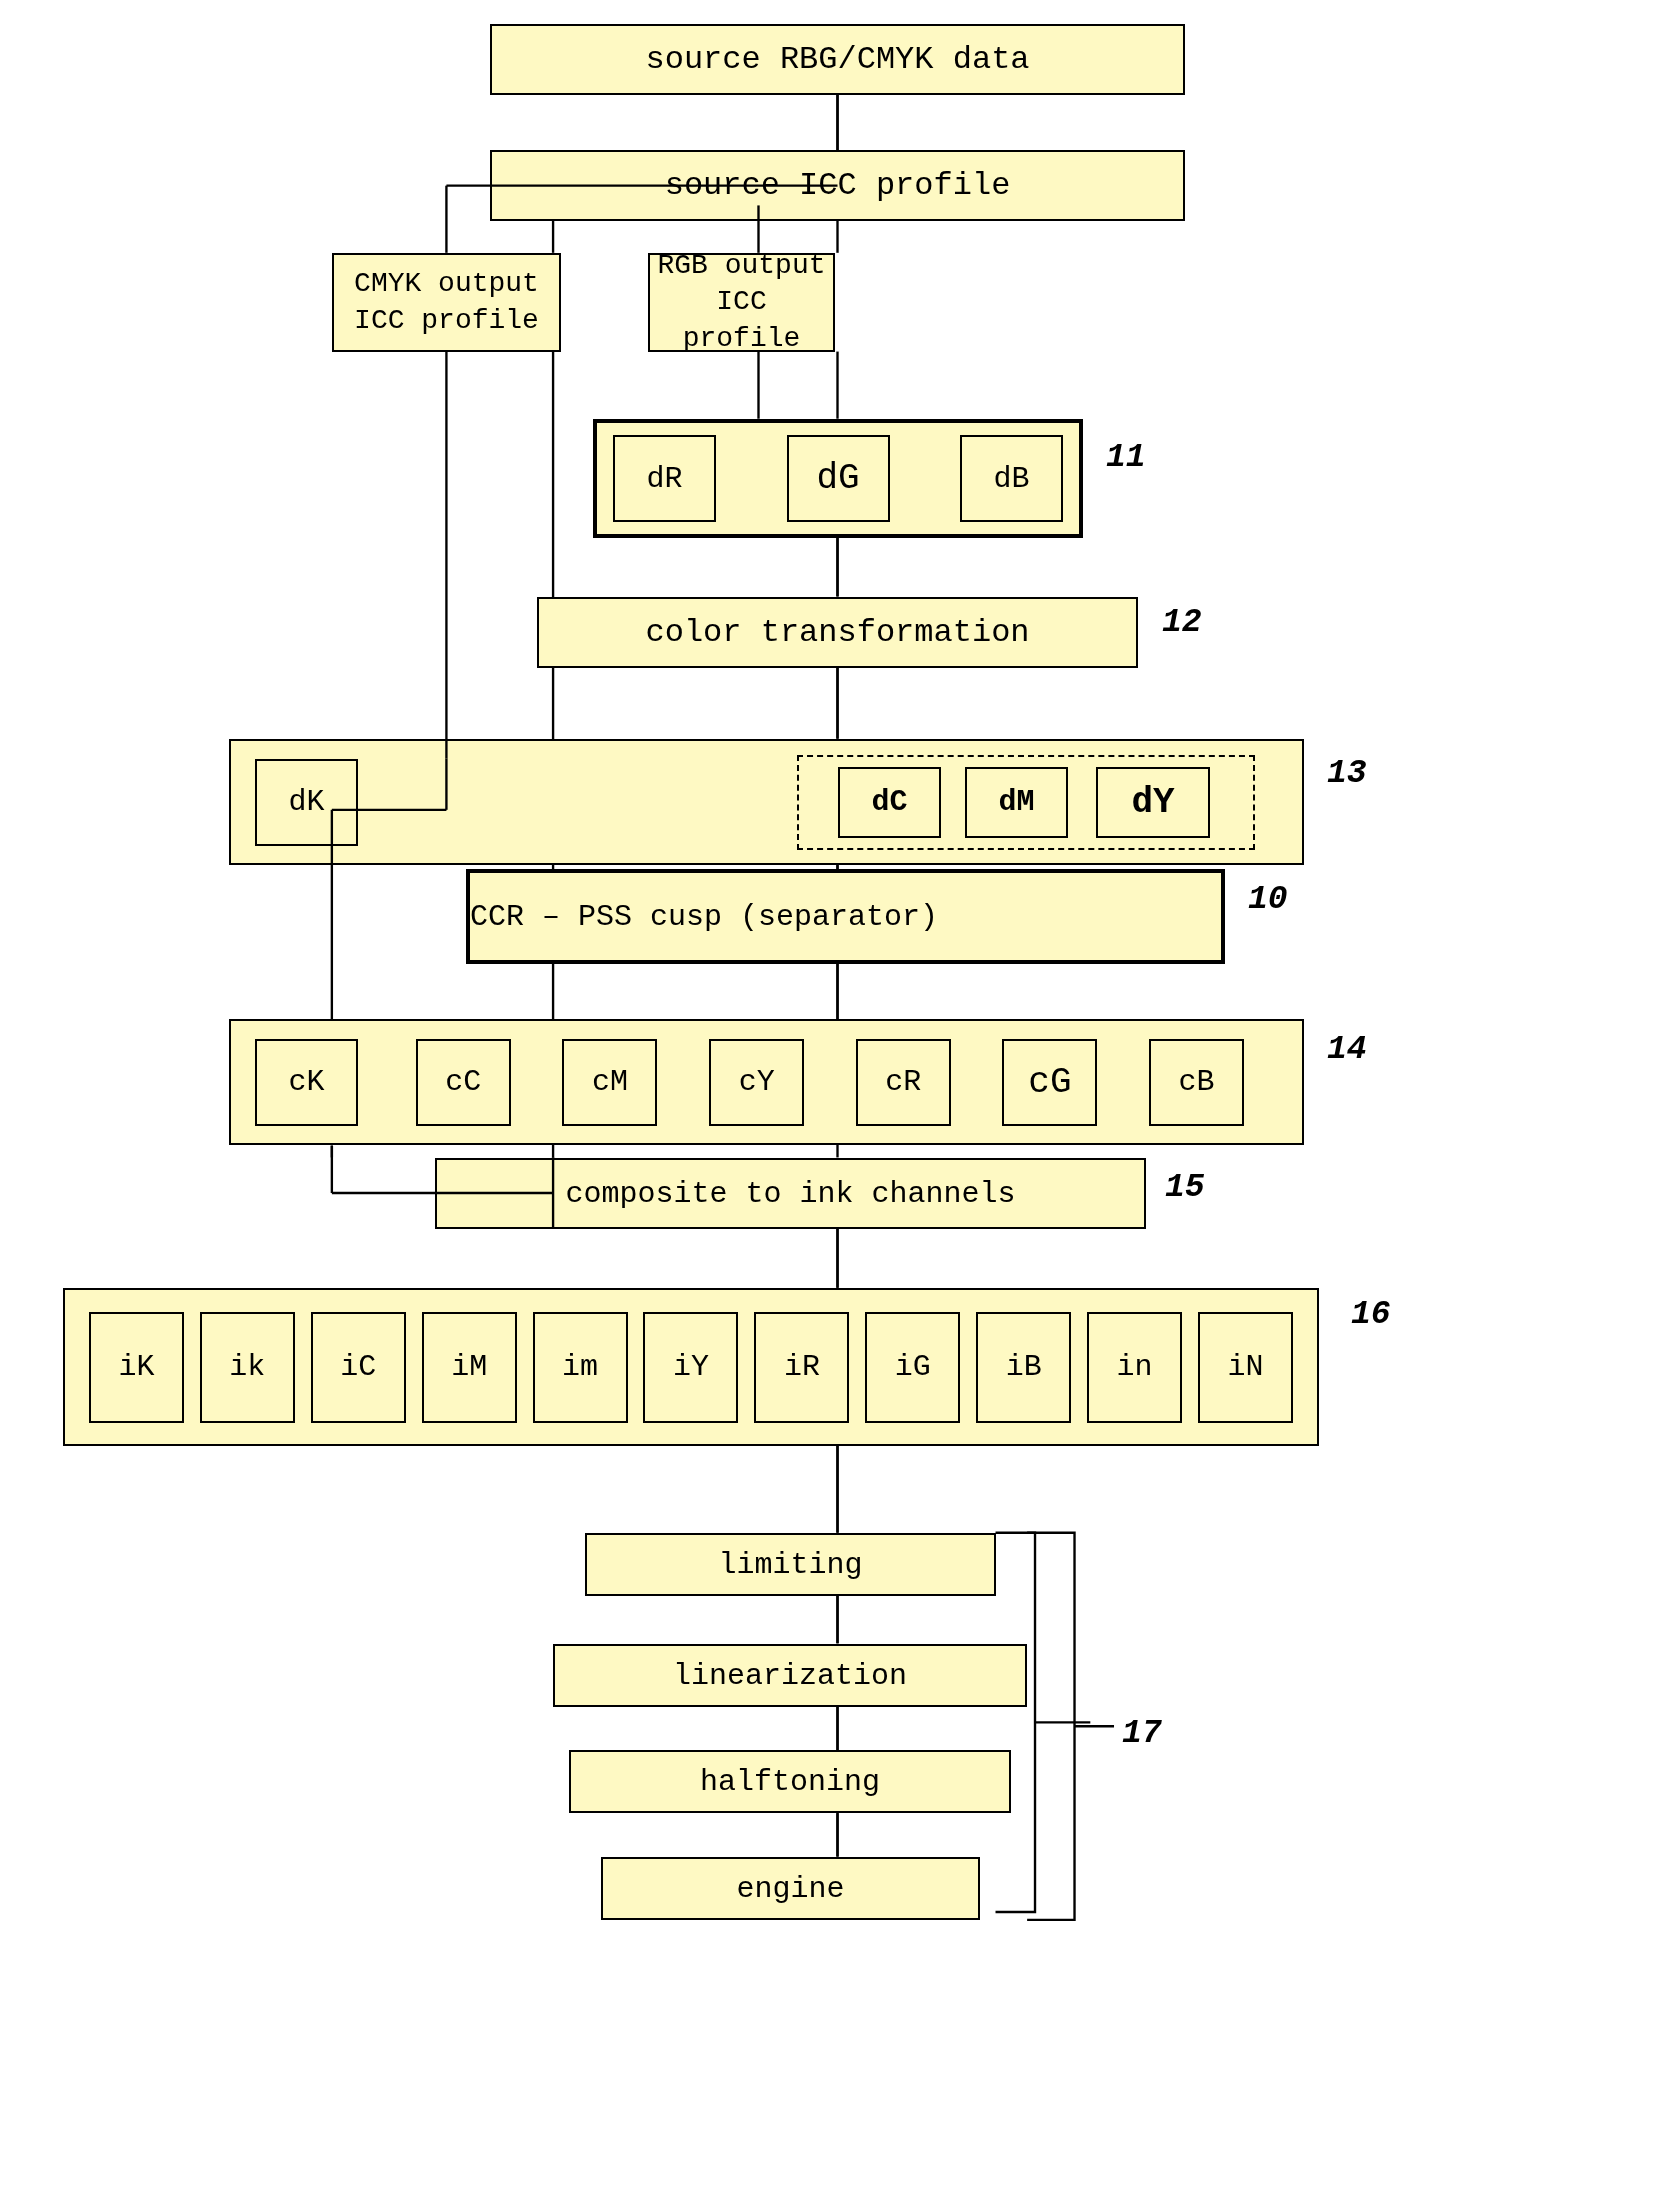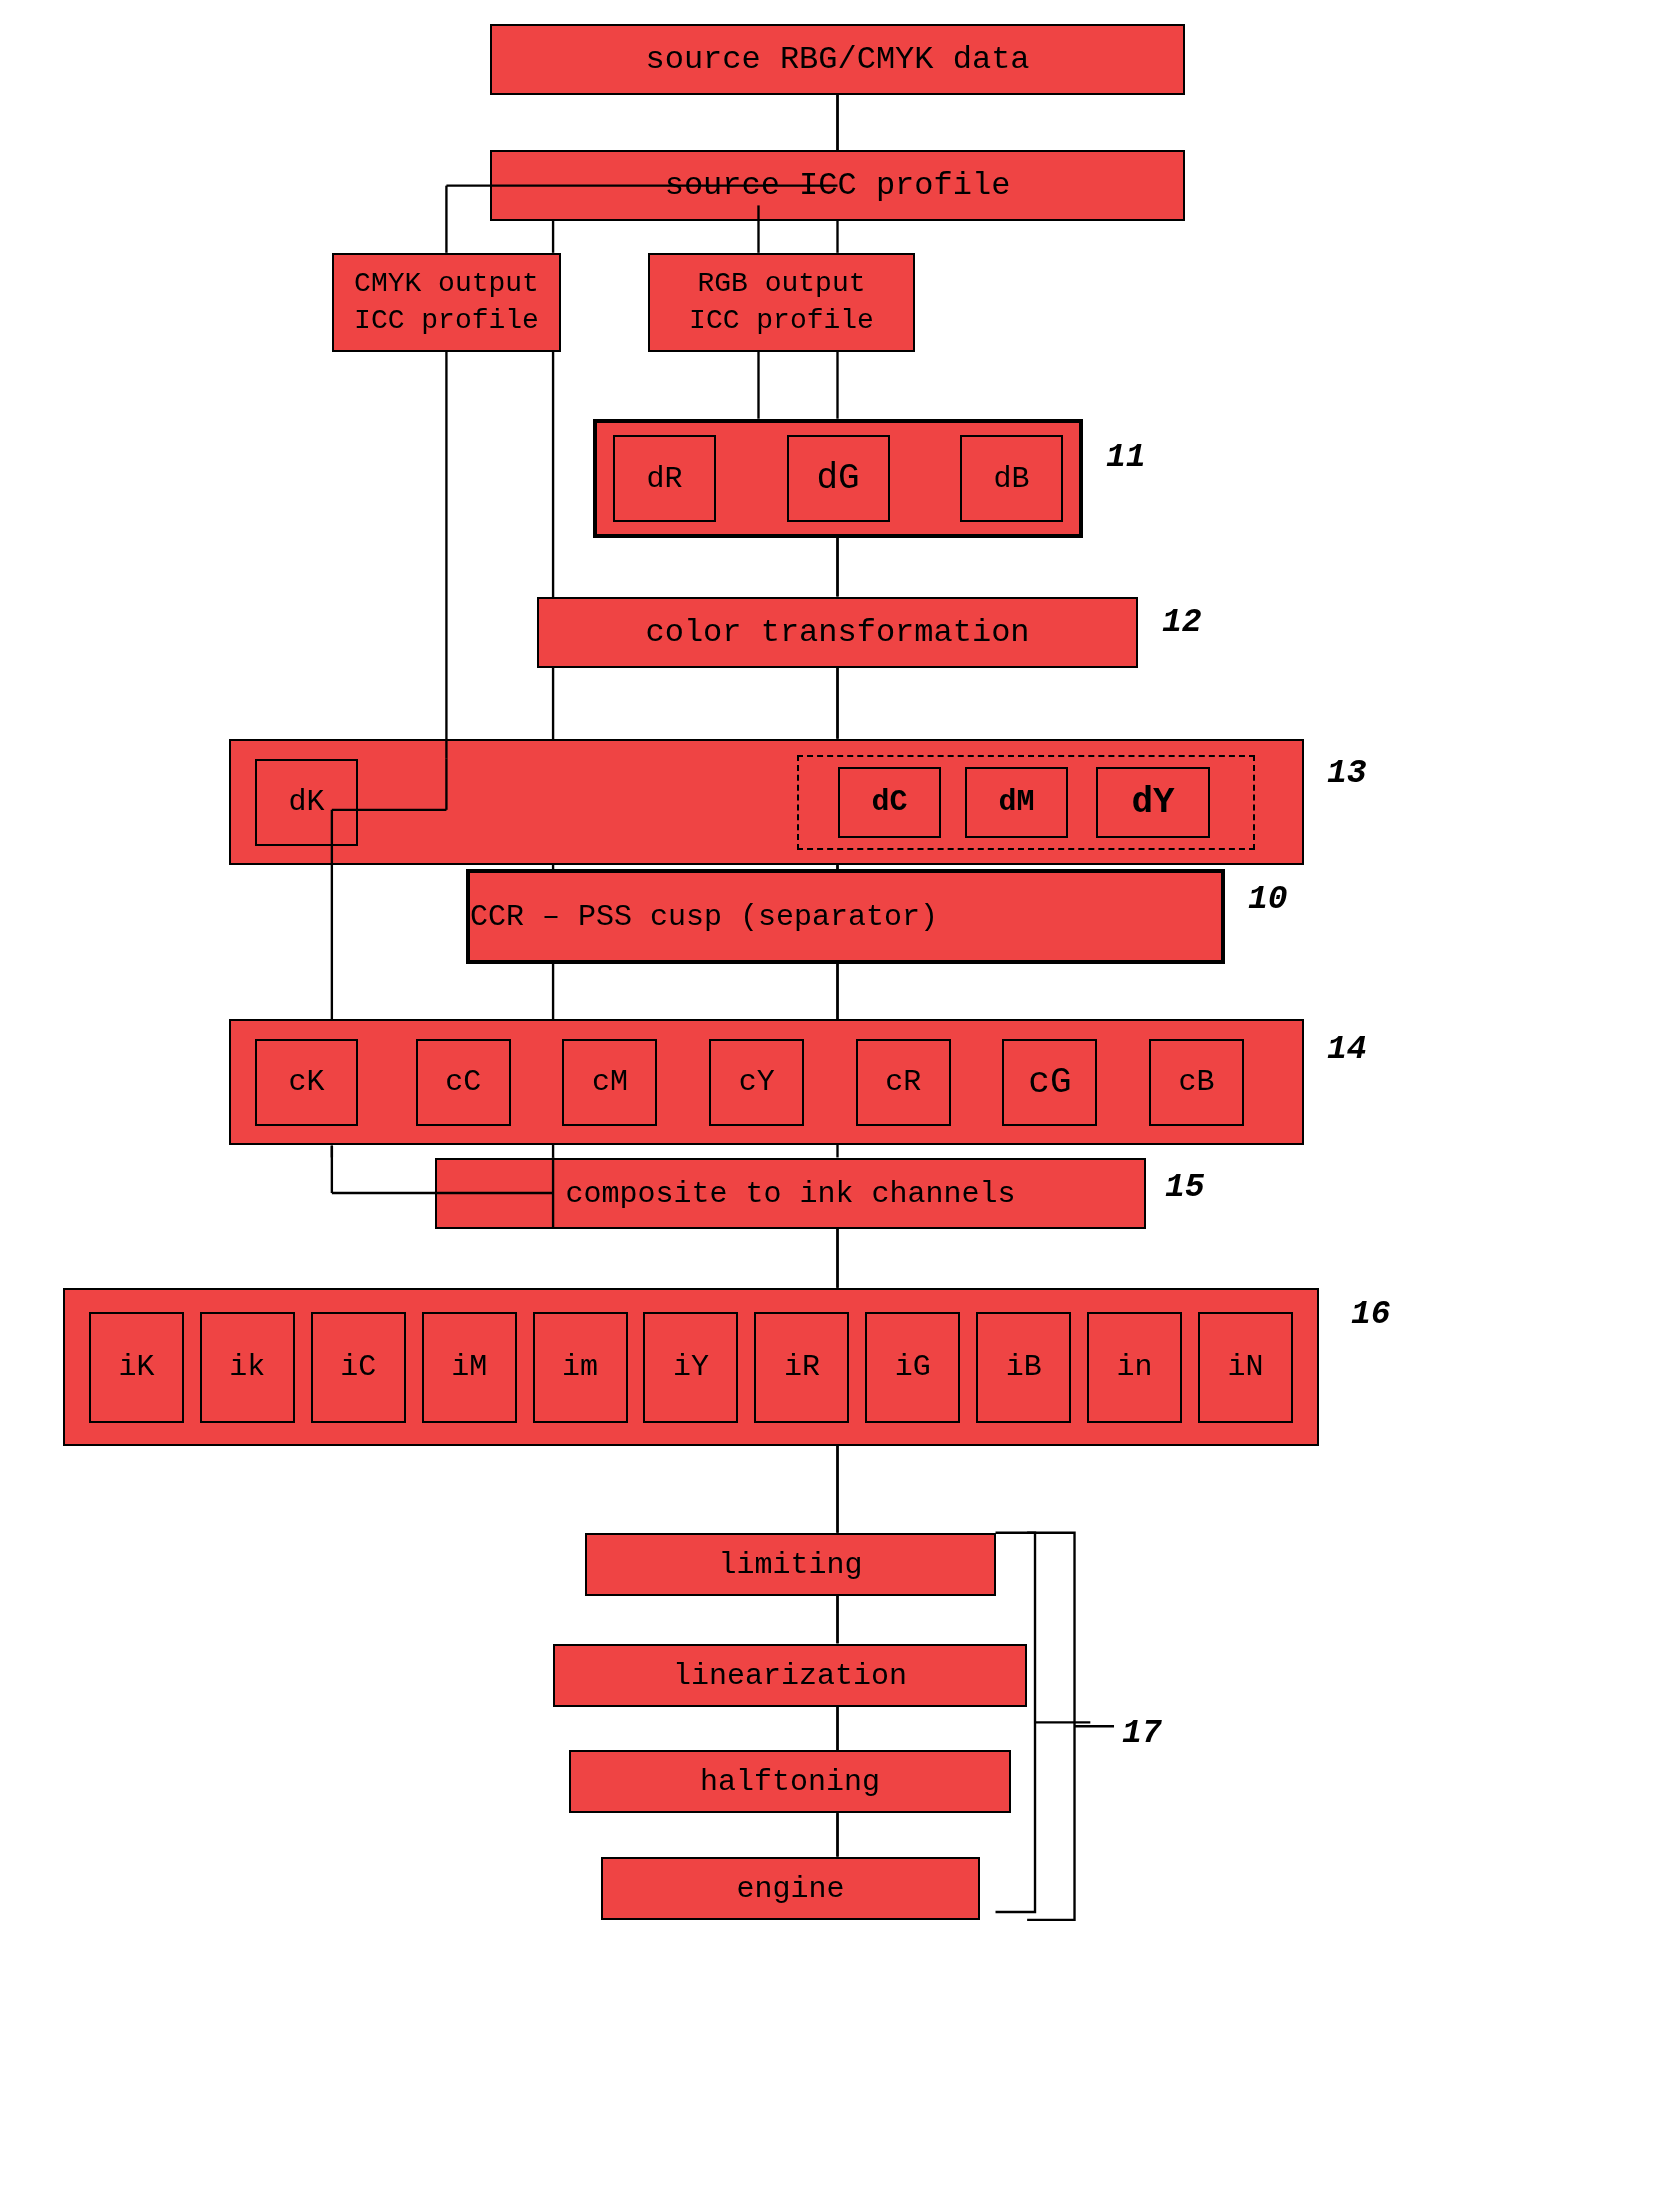--- a/index.html
+++ b/index.html
@@ -15,21 +15,21 @@
     .diagram {
       position: relative;
       width: 1675px;
       height: 2194px;
     }
 
     
     .box {
       position: absolute;
       border: 2.4px solid #000;
-      background: #ef4444;
+      background: #fef9c3;
       display: flex;
       align-items: center;
       justify-content: center;
       font-size: 28.4px;
       font-family: 'Courier New', Courier, monospace;
     }
 
     .box-dashed {
       border: 2.4px dashed #000;
     }
@@ -118,21 +118,21 @@
 
   <div class="box" style="left:490px; top:150px; width:695px; height:71px; font-size:32px;">
     <span>source  ICC  profile</span>
   </div>
 
   <div class="box" style="left:332px; top:253px; width:229px; height:99px; font-size:28px; text-align:center; line-height:1.3; white-space:pre-line;">
     <span style="white-space:pre-line; text-align:center;">CMYK  output
 ICC  profile</span>
   </div>
 
-  <div class="box" style="left:648px; top:253px; width:267px; height:99px; font-size:28px; text-align:center; line-height:1.3; white-space:pre-line;justify-content:center;">
+  <div class="box" style="left:648px; top:253px; width:187px; height:99px; font-size:28px; text-align:center; line-height:1.3; white-space:pre-line;justify-content:center;">
     <span style="white-space:pre-line; text-align:center;">RGB  output
 ICC  profile</span>
   </div>
 
   <div class="box box-thick" style="left:593px; top:419px; width:490px; height:119px;">
 
     <div class="box" style="position:relative; left:0; top:0; width:103px; height:87px; margin:0 16px; font-size:30px;">
       <span>dR</span>
     </div>
 

